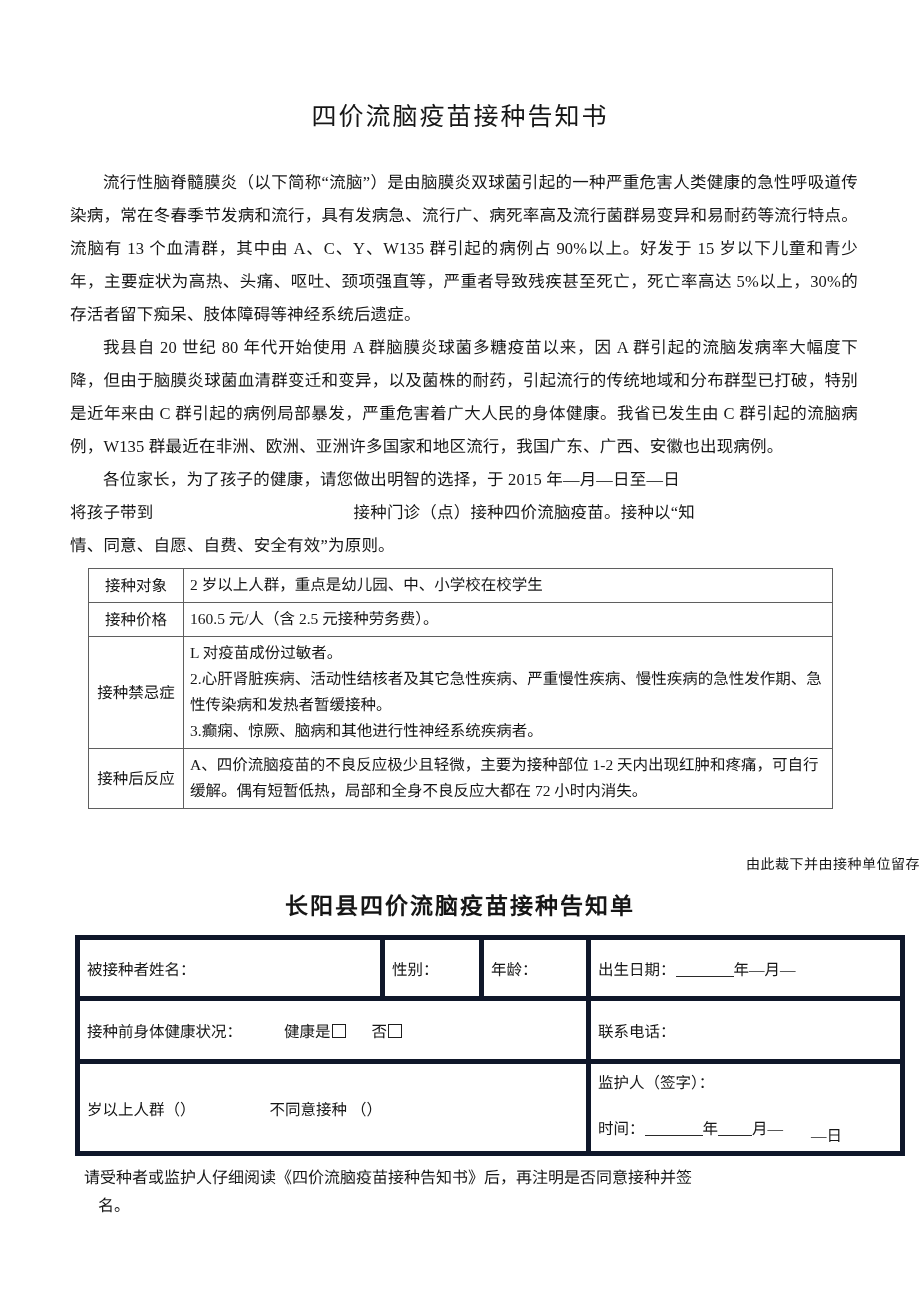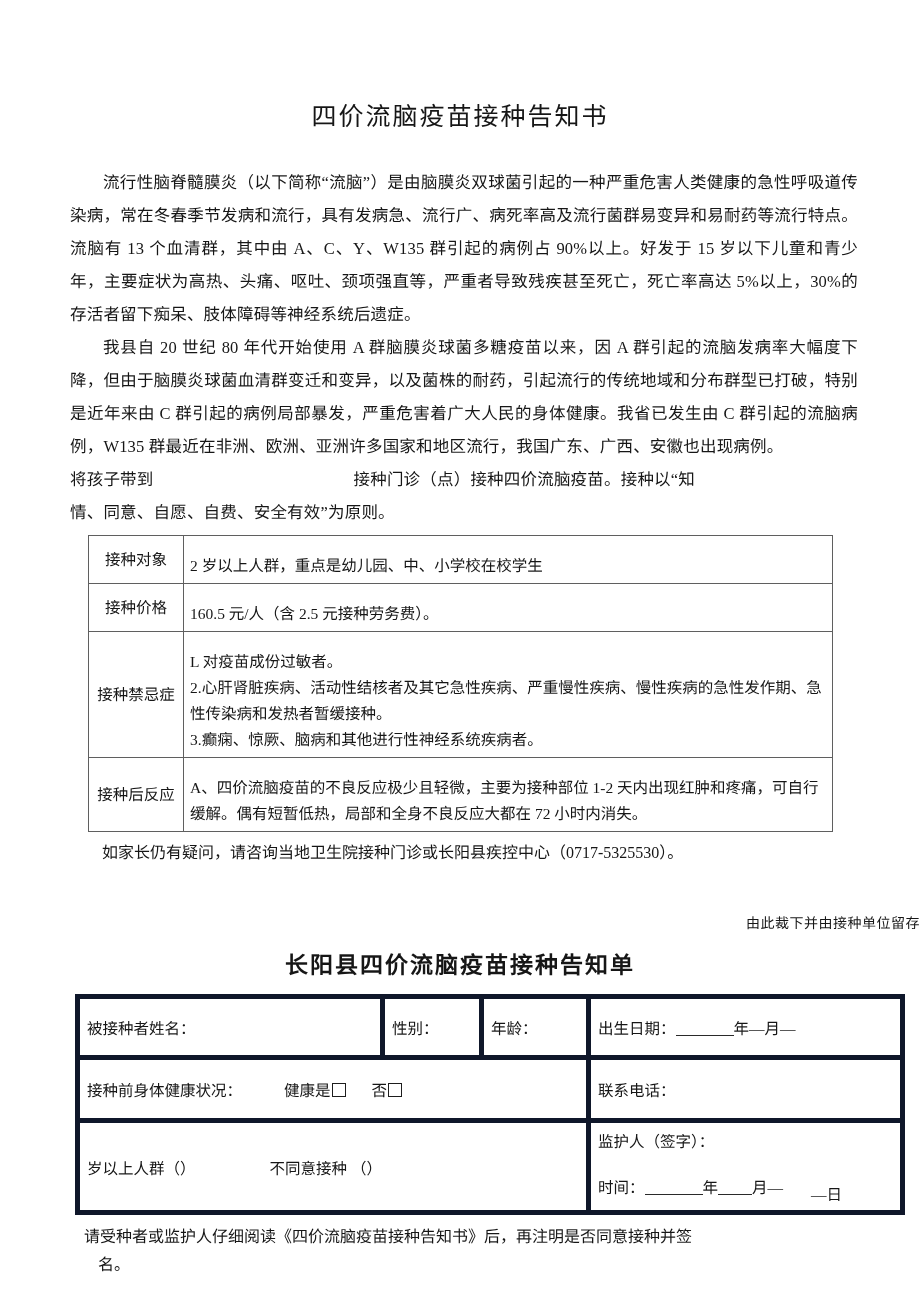--- a/index.html
+++ b/index.html
@@ -63,21 +63,21 @@
   .info-table {
     border-collapse: collapse;
     width: 745px;
     margin: 6px 0 0 88px;
     font-size: 15.5px;
     line-height: 26px;
     table-layout: fixed;
   }
   .info-table td {
     border: 1px solid #5f5f5f;
-    padding: 17px 6px 4px 6px;
+    padding: 3px 6px 4px 6px;
     vertical-align: top;
   }
   .info-table td.lbl {
     width: 90px;
     text-align: center;
     vertical-align: middle;
     white-space: nowrap;
     padding: 3px 2px;
   }
   .info-table td.val div { margin: 0; }
@@ -161,20 +161,21 @@
 </head>
 <body>
 
 <div class="page">
 
   <h1 class="doc-title">四价流脑疫苗接种告知书</h1>
 
   <div class="body-block">
     <p class="para first">流行性脑脊髓膜炎（以下简称“流脑”）是由脑膜炎双球菌引起的一种严重危害人类健康的急性呼吸道传染病，常在冬春季节发病和流行，具有发病急、流行广、病死率高及流行菌群易变异和易耐药等流行特点。流脑有 13 个血清群，其中由 A、C、Y、W135 群引起的病例占 90%以上。好发于 15 岁以下儿童和青少年，主要症状为高热、头痛、呕吐、颈项强直等，严重者导致残疾甚至死亡，死亡率高达 5%以上，30%的存活者留下痴呆、肢体障碍等神经系统后遗症。</p>
     <p class="para">我县自 20 世纪 80 年代开始使用 A 群脑膜炎球菌多糖疫苗以来，因 A 群引起的流脑发病率大幅度下降，但由于脑膜炎球菌血清群变迁和变异，以及菌株的耐药，引起流行的传统地域和分布群型已打破，特别是近年来由 C 群引起的病例局部暴发，严重危害着广大人民的身体健康。我省已发生由 C 群引起的流脑病例，W135 群最近在非洲、欧洲、亚洲许多国家和地区流行，我国广东、广西、安徽也出现病例。</p>
+    <p class="para">各位家长，为了孩子的健康，请您做出明智的选择，于 2015 年—月—日至—日</p>
     <p class="para noindent"><span>将孩子带到</span><span class="gap-inline"></span><span>接种门诊（点）接种四价流脑疫苗。接种以“知</span></p>
     <p class="para noindent">情、同意、自愿、自费、安全有效”为原则。</p>
   </div>
 
   <table class="info-table">
     <tbody>
       <tr>
         <td class="lbl">接种对象</td>
         <td class="val">
           <div>2 岁以上人群，重点是幼儿园、中、小学校在校学生</div>
@@ -196,21 +197,20 @@
       </tr>
       <tr>
         <td class="lbl">接种后反应</td>
         <td class="val">
           <div>A、四价流脑疫苗的不良反应极少且轻微，主要为接种部位 1-2 天内出现红肿和疼痛，可自行缓解。偶有短暂低热，局部和全身不良反应大都在 72 小时内消失。</div>
         </td>
       </tr>
     </tbody>
   </table>
 
-  <div class="note-line">如家长仍有疑问，请咨询当地卫生院接种门诊或长阳县疾控中心（0717-5325530）。</div>
 
   <div class="cut-line">由此裁下并由接种单位留存</div>
 
   <h2 class="sub-title">长阳县四价流脑疫苗接种告知单</h2>
 
   <table class="form-table">
     <tbody>
       <tr class="row-name">
         <td class="c-name"><span>被接种者姓名：</span></td>
         <td class="c-sex"><span>性别：</span></td>

